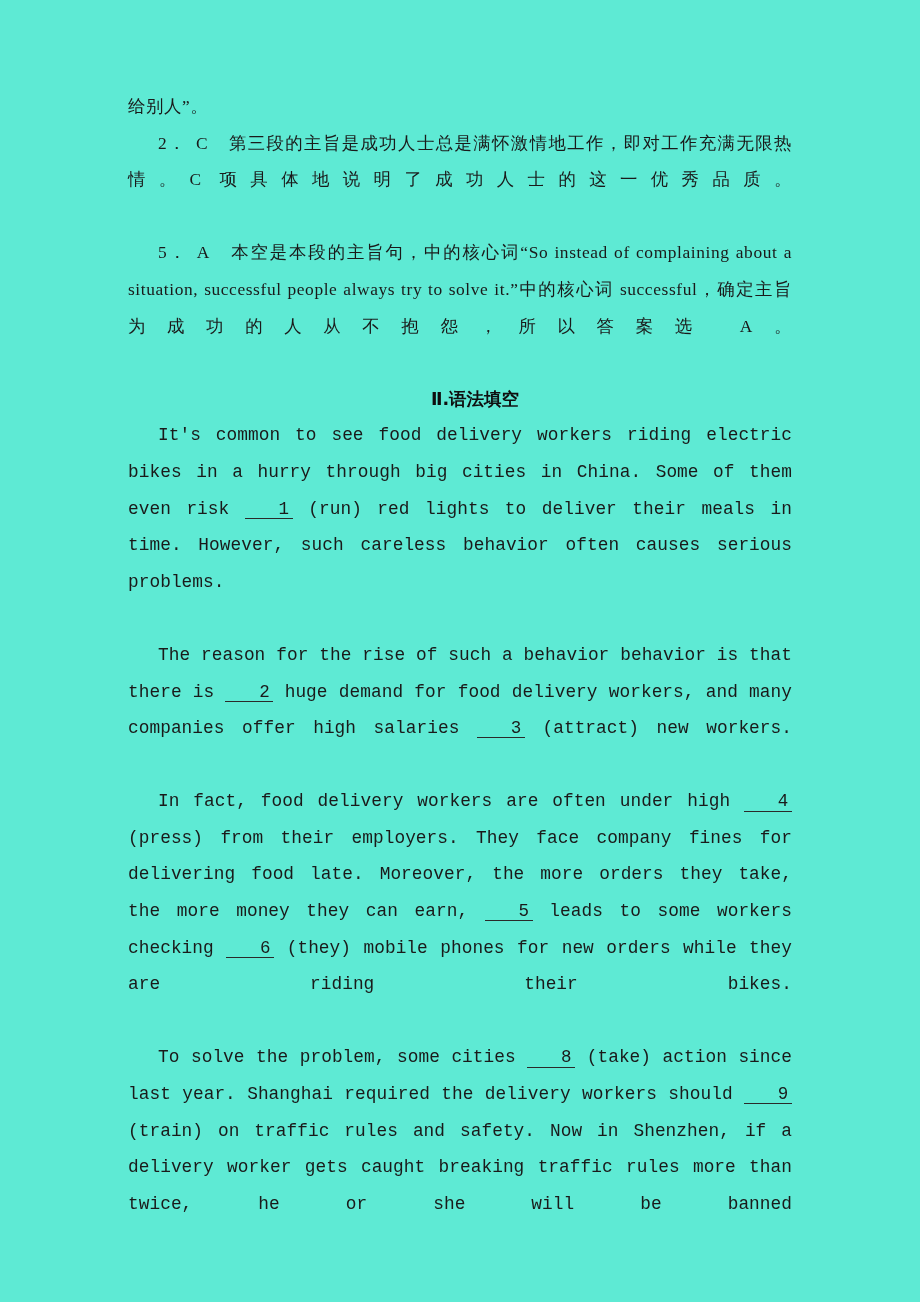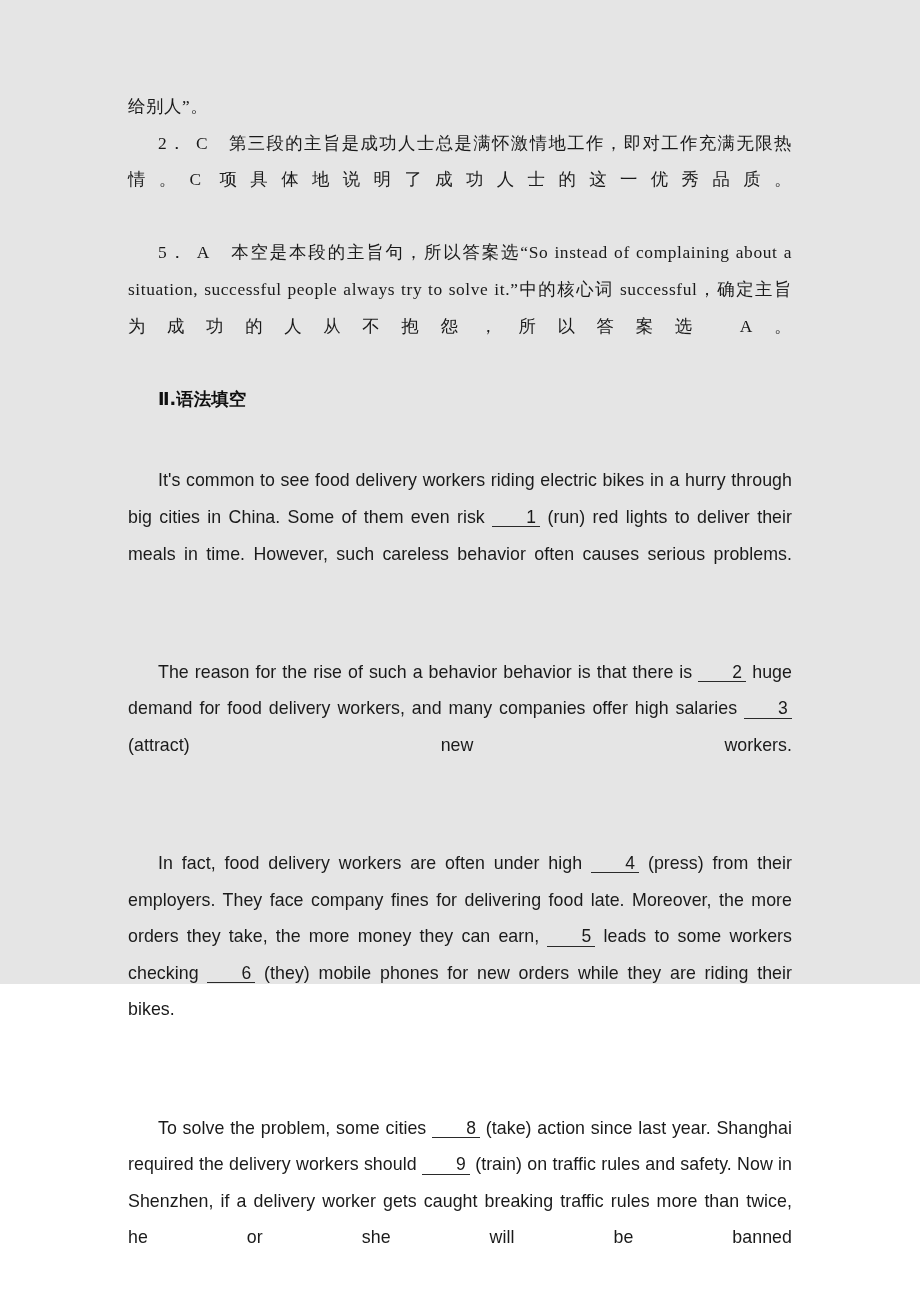--- a/index.html
+++ b/index.html
@@ -13,22 +13,22 @@
     height: 1302px;
     position: relative;
     font-family: "Liberation Serif", "DejaVu Serif", serif;
     color: #1a1a1a;
     overflow: hidden;
   }
   .page {
     position: absolute;
     left: 0; top: 0;
     width: 920px;
-    height: 984px;
-    background: #e5e5e5;
+    height: 1302px;
+    background: #5eead4;
   }
   .content {
     position: absolute;
     left: 128px;
     top: 88px;
     width: 664px;
   }
 
   
   .para {
@@ -44,26 +44,25 @@
     text-indent: 30px;
   }
   
   .cn {
     font-family: "Liberation Serif", "DejaVu Serif", serif;
     font-size: 17.4px;
     letter-spacing: 0.6px;
   }
   
   .en {
-    font-family: Liberation Sans, sans-serif;
+    font-family: Liberation Mono, monospace;
     font-size: 17.8px;
     letter-spacing: 0.05px;
     text-align: justify;
     text-justify: inter-word;
-    margin-top: 45px;
   }
   .en:after {
     content: "";
     display: inline-block;
     width: 100%;
   }
   .cn:after {
     content: "";
     display: inline-block;
     width: 100%;
@@ -78,20 +77,21 @@
   
   .sec-head {
     font-family: "DejaVu Sans", "Liberation Sans", sans-serif;
     font-size: 17.5px;
     font-weight: bold;
     line-height: 36.6px;
     margin: 0;
     text-indent: 30px;
     letter-spacing: 0px;
     color: #0f0f0f;
+    text-align: center;
   }
 
   
   .blank {
     display: inline-block;
     border-bottom: 1.4px solid #2a2a2a;
     text-align: center;
     min-width: 42px;
     padding: 0 3px 0 3px;
     line-height: 1.05;
@@ -110,21 +110,21 @@
       <span>给别人”。</span>
     </p>
 
     <p class="para cn indent">
       <span class="itemno">2．</span><span class="gap-sm"></span><span>C</span><span class="gap-md"></span><span>第三段的主旨是成功人士总是满怀激情地工作，即对工作充满无限热情。C 项具体地说明了成功人士的这一优秀品质。</span>
     </p>
 
 
 
     <p class="para cn indent">
-      <span class="itemno">5．</span><span class="gap-sm"></span><span>A</span><span class="gap-md"></span><span>本空是本段的主旨句，所以答案选“</span><span class="mono-en">So instead of complaining about a situation, successful people always try to solve it.</span><span>”中的核心词 successful，确定主旨为成功的人从不抱怨，所以答案选 A。</span>
+      <span class="itemno">5．</span><span class="gap-sm"></span><span>A</span><span class="gap-md"></span><span>本空是本段的主旨句，中的核心词“</span><span class="mono-en">So instead of complaining about a situation, successful people always try to solve it.</span><span>”中的核心词 successful，确定主旨为成功的人从不抱怨，所以答案选 A。</span>
     </p>
 
     <p class="sec-head">Ⅱ.语法填空</p>
 
     <p class="para en indent"><span>It's common to see food delivery workers riding electric bikes in a hurry through big cities in China. Some of them even risk </span><span class="blank">1</span><span> (run) red lights to deliver their meals in time. However, such careless behavior often causes serious problems.</span></p>
     <p class="para en indent"><span>The reason for the rise of such a behavior behavior is that there is </span><span class="blank">2</span><span> huge demand for food delivery workers, and many companies offer high salaries </span><span class="blank">3</span><span> (attract) new workers.</span></p>
     <p class="para en indent"><span>In fact, food delivery workers are often under high </span><span class="blank">4</span><span> (press) from their employers. They face company fines for delivering food late. Moreover, the more orders they take, the more money they can earn, </span><span class="blank">5</span><span> leads to some workers checking </span><span class="blank">6</span><span> (they) mobile phones for new orders while they are riding their bikes.</span></p>
     <p class="para en indent"><span>To solve the problem, some cities </span><span class="blank">8</span><span> (take) action since last year. Shanghai required the delivery workers should </span><span class="blank">9</span><span> (train) on traffic rules and safety. Now in Shenzhen, if a delivery worker gets caught breaking traffic rules more than twice, he or she will be banned </span></p>
 
   </div>

